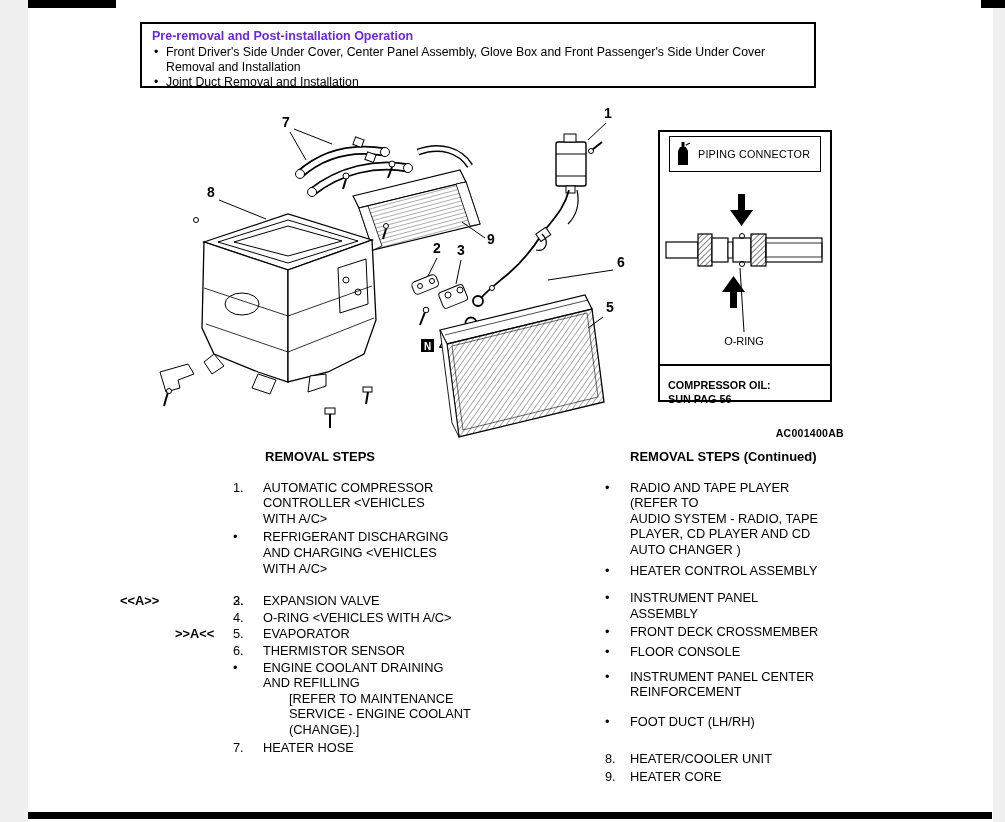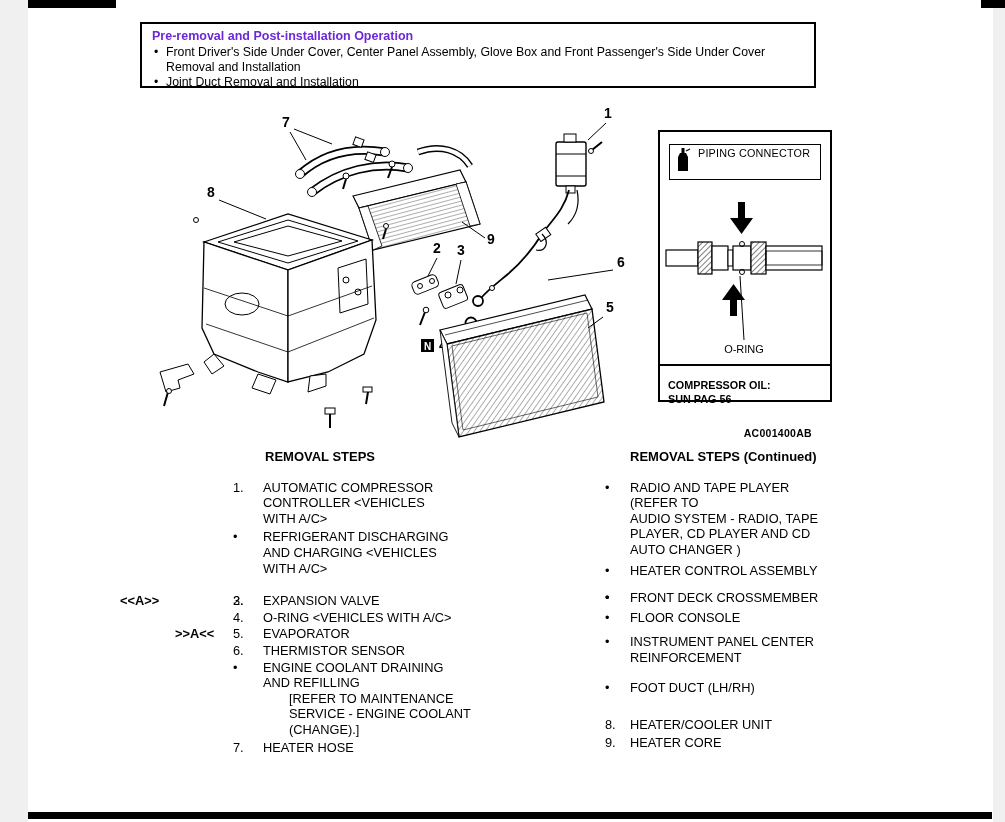--- a/index.html
+++ b/index.html
@@ -30,32 +30,32 @@
   .header-bullets .bmark { width:14px; flex:0 0 14px; text-align:left; padding-left:2px; }
   .header-bullets .btext { white-space:pre-line; }
 
   
   .diagram-svg { position:absolute; left:140px; top:92px; }
   .inset {
     position:absolute; left:658px; top:130px; width:174px; height:272px;
     border:2px solid #000; background:#fff;
   }
   .inset-label {
-    margin:12px 9px 0 9px; height:36px; border:1.5px solid #000;
-    display:flex; gap:7px; padding:2px 5px;
+    margin:4px 9px 0 9px; height:36px; border:1.5px solid #000;
+    display:flex; align-items:center; gap:7px; padding:2px 5px;
     font-size:10.8px; letter-spacing:0.2px;
   }
   .inset-svg { display:block; margin:4px auto 0 auto; }
   .inset-note {
     position:absolute; left:0; right:0; bottom:0; height:36px;
     border-top:2px solid #000; padding:12px 8px;
     font-weight:bold; font-size:10.8px; line-height:14px;
   }
   .figure-code {
-    position:absolute; left:677px; top:427px; width:135px;
+    position:absolute; left:709px; top:427px; width:135px;
     text-align:right; font-weight:bold; font-size:10.5px; letter-spacing:0.3px;
   }
 
   
   .col { position:absolute; top:449px; font-size:12.8px; line-height:15.6px; }
   .left-col  { left:120px; width:372px; }
   .right-col { left:600px; width:242px; }
   .col-title { font-weight:bold; font-size:13px; margin-bottom:15px; }
   .left-col  .col-title { margin-left:145px; }
   .right-col .col-title { margin-left:30px; }
@@ -335,20 +335,22 @@
 AUDIO SYSTEM - RADIO, TAPE
 PLAYER, CD PLAYER AND CD
 AUTO CHANGER )</span>
   </div>
   <div class="step-row" style="margin-top:5px">
     <span class="marker">•</span>
     <span class="text">HEATER CONTROL ASSEMBLY</span>
   </div>
   <div class="step-row" style="margin-top:12px">
     <span class="marker">•</span>
+    <span class="text">INSTRUMENT PANEL
+ASSEMBLY</span>
   </div>
   <div class="step-row" style="margin-top:3px">
     <span class="marker">•</span>
     <span class="text">FRONT DECK CROSSMEMBER</span>
   </div>
   <div class="step-row" style="margin-top:4px">
     <span class="marker">•</span>
     <span class="text">FLOOR CONSOLE</span>
   </div>
   <div class="step-row" style="margin-top:9px">

